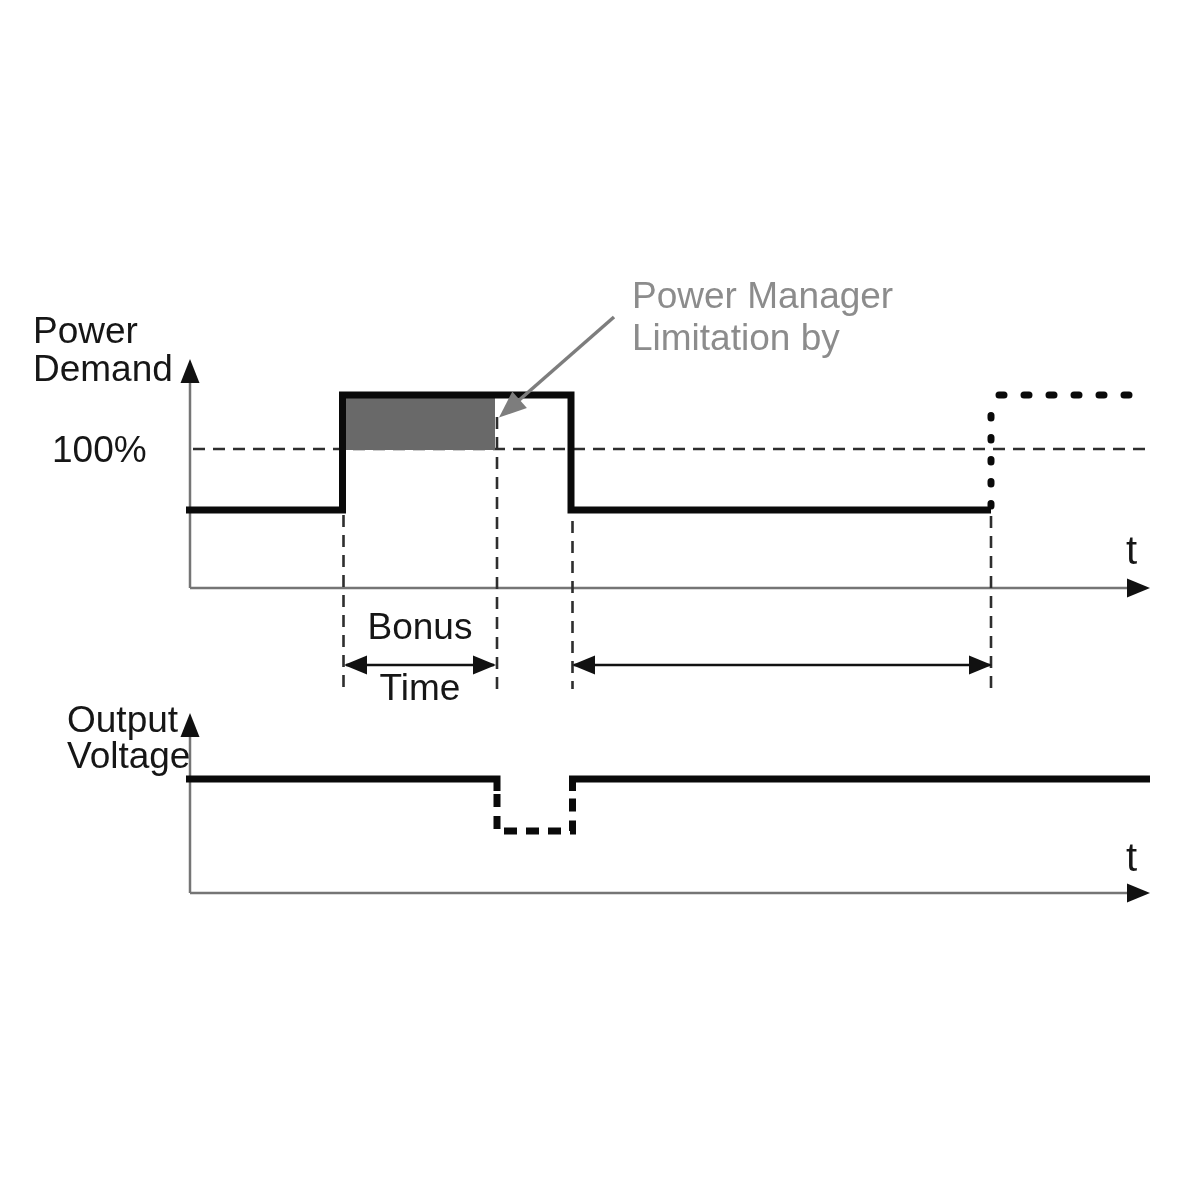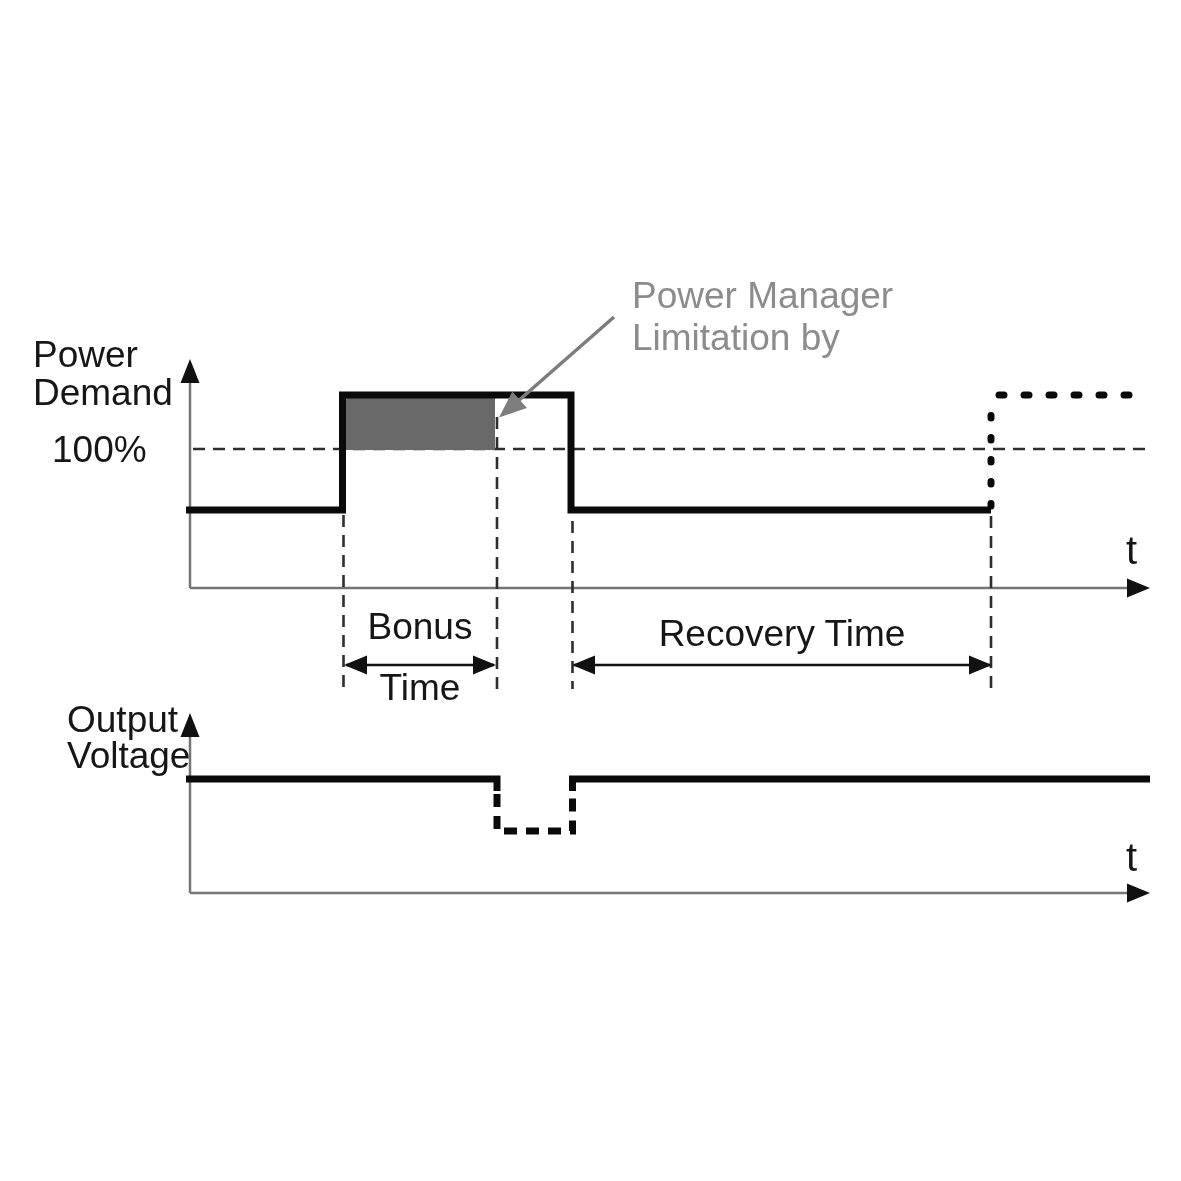--- a/index.html
+++ b/index.html
@@ -58,38 +58,37 @@
       <polygon points="190,713 180.5,737 199.5,737" fill="#111111"></polygon>
       <line x1="190" y1="893" x2="1132" y2="893" stroke="#757575" stroke-width="2.5"></line>
       <polygon points="1150,893 1127,883.5 1127,902.5" fill="#111111"></polygon>
 
       <polyline points="186,779 497,779 497,791" fill="none" stroke="#0a0a0a" stroke-width="7"></polyline>
       <polyline points="497,794 497,831 572.5,831 572.5,794" fill="none" stroke="#0a0a0a" stroke-width="7" stroke-dasharray="13 9"></polyline>
       <polyline points="572.5,791 572.5,779 1150,779" fill="none" stroke="#0a0a0a" stroke-width="7"></polyline>
     </g>
   </svg>
 
-  <div class="lbl" style="left:33px;top:336px;">
+  <div class="lbl" style="left:33px;top:312px;">
     <div>Power</div>
     <div>Demand</div>
   </div>
 
   <div class="lbl" style="left:52px;top:431px;">100%</div>
 
   <div class="lbl gray" style="left:632px;top:275px;">
     <div>Power Manager</div>
     <div>Limitation by</div>
   </div>
 
   <div class="lbl big-t" style="left:1126px;top:529px;">t</div>
 
   <div class="lbl center" style="left:420px;top:608px;text-align:center;">Bonus</div>
   <div class="lbl center" style="left:420px;top:669px;">Time</div>
 
-  <div class="lbl center" style="left:782px;top:615px;">Recovery Time</div>
 
   <div class="lbl" style="left:33px;top:702px;line-height:36px;margin-left:34px;">
     <div>Output</div>
     <div>Voltage</div>
   </div>
 
   <div class="lbl big-t" style="left:1126px;top:836px;">t</div>
 
 </div>
 

